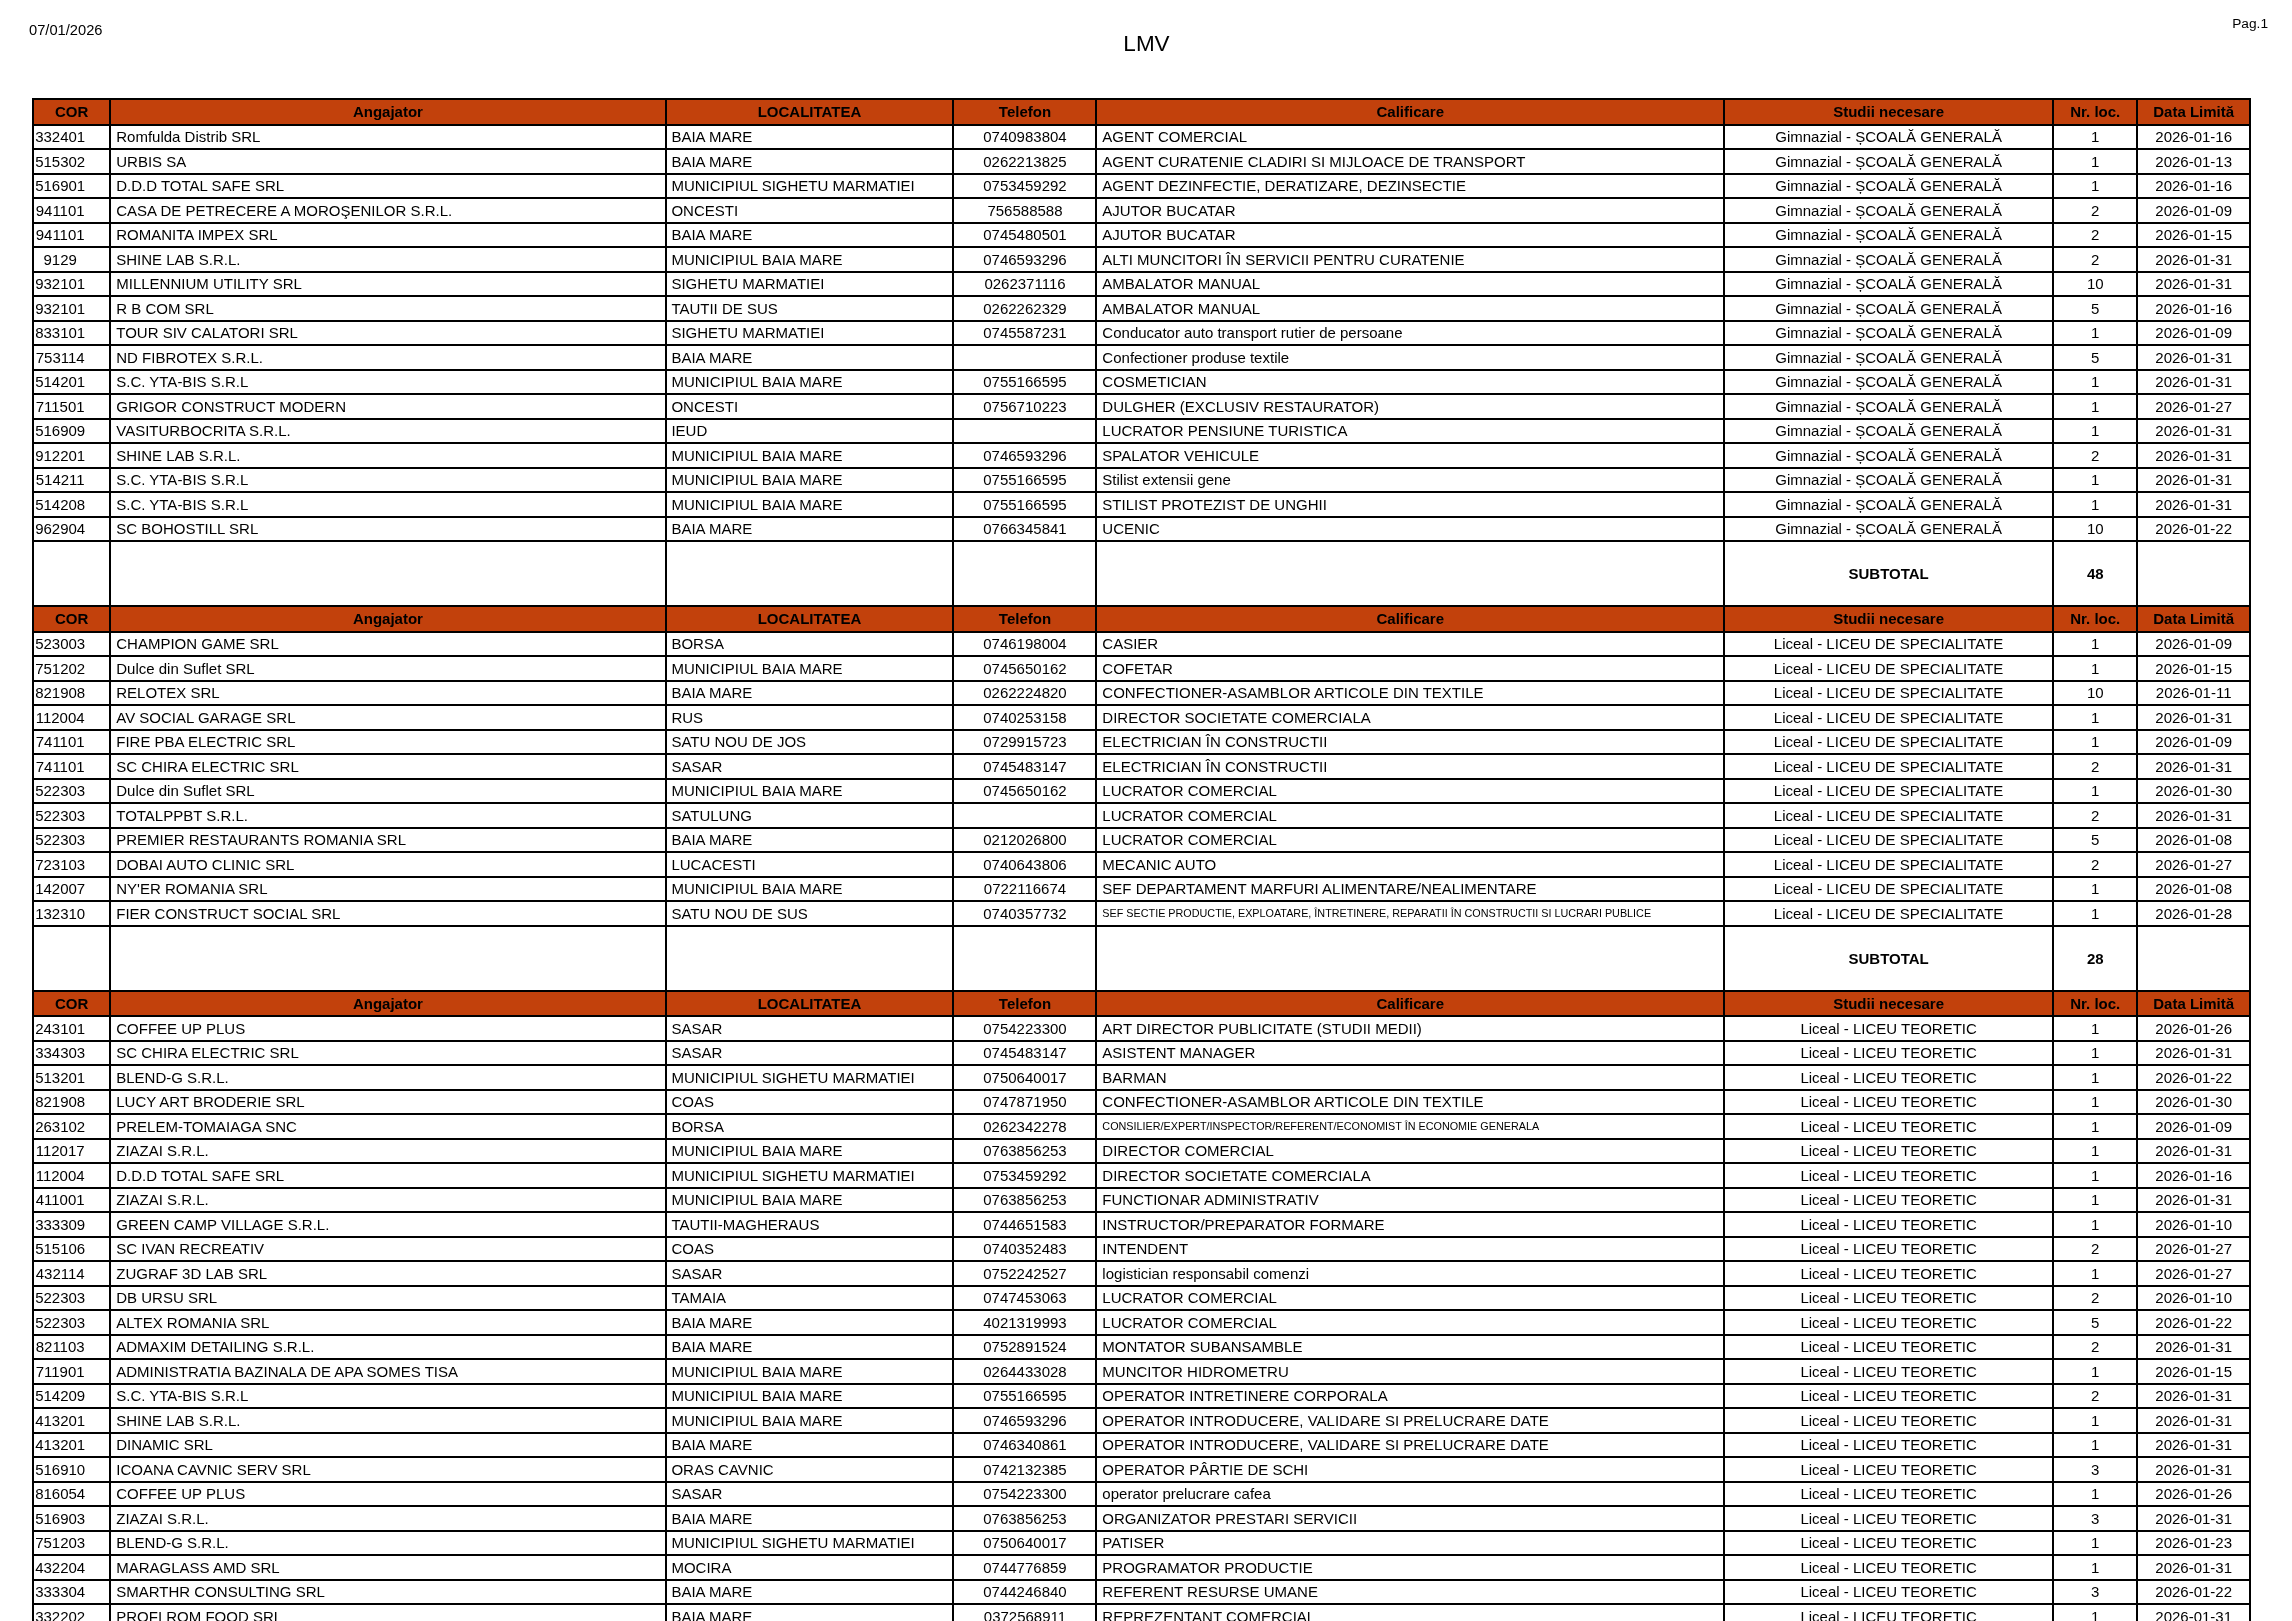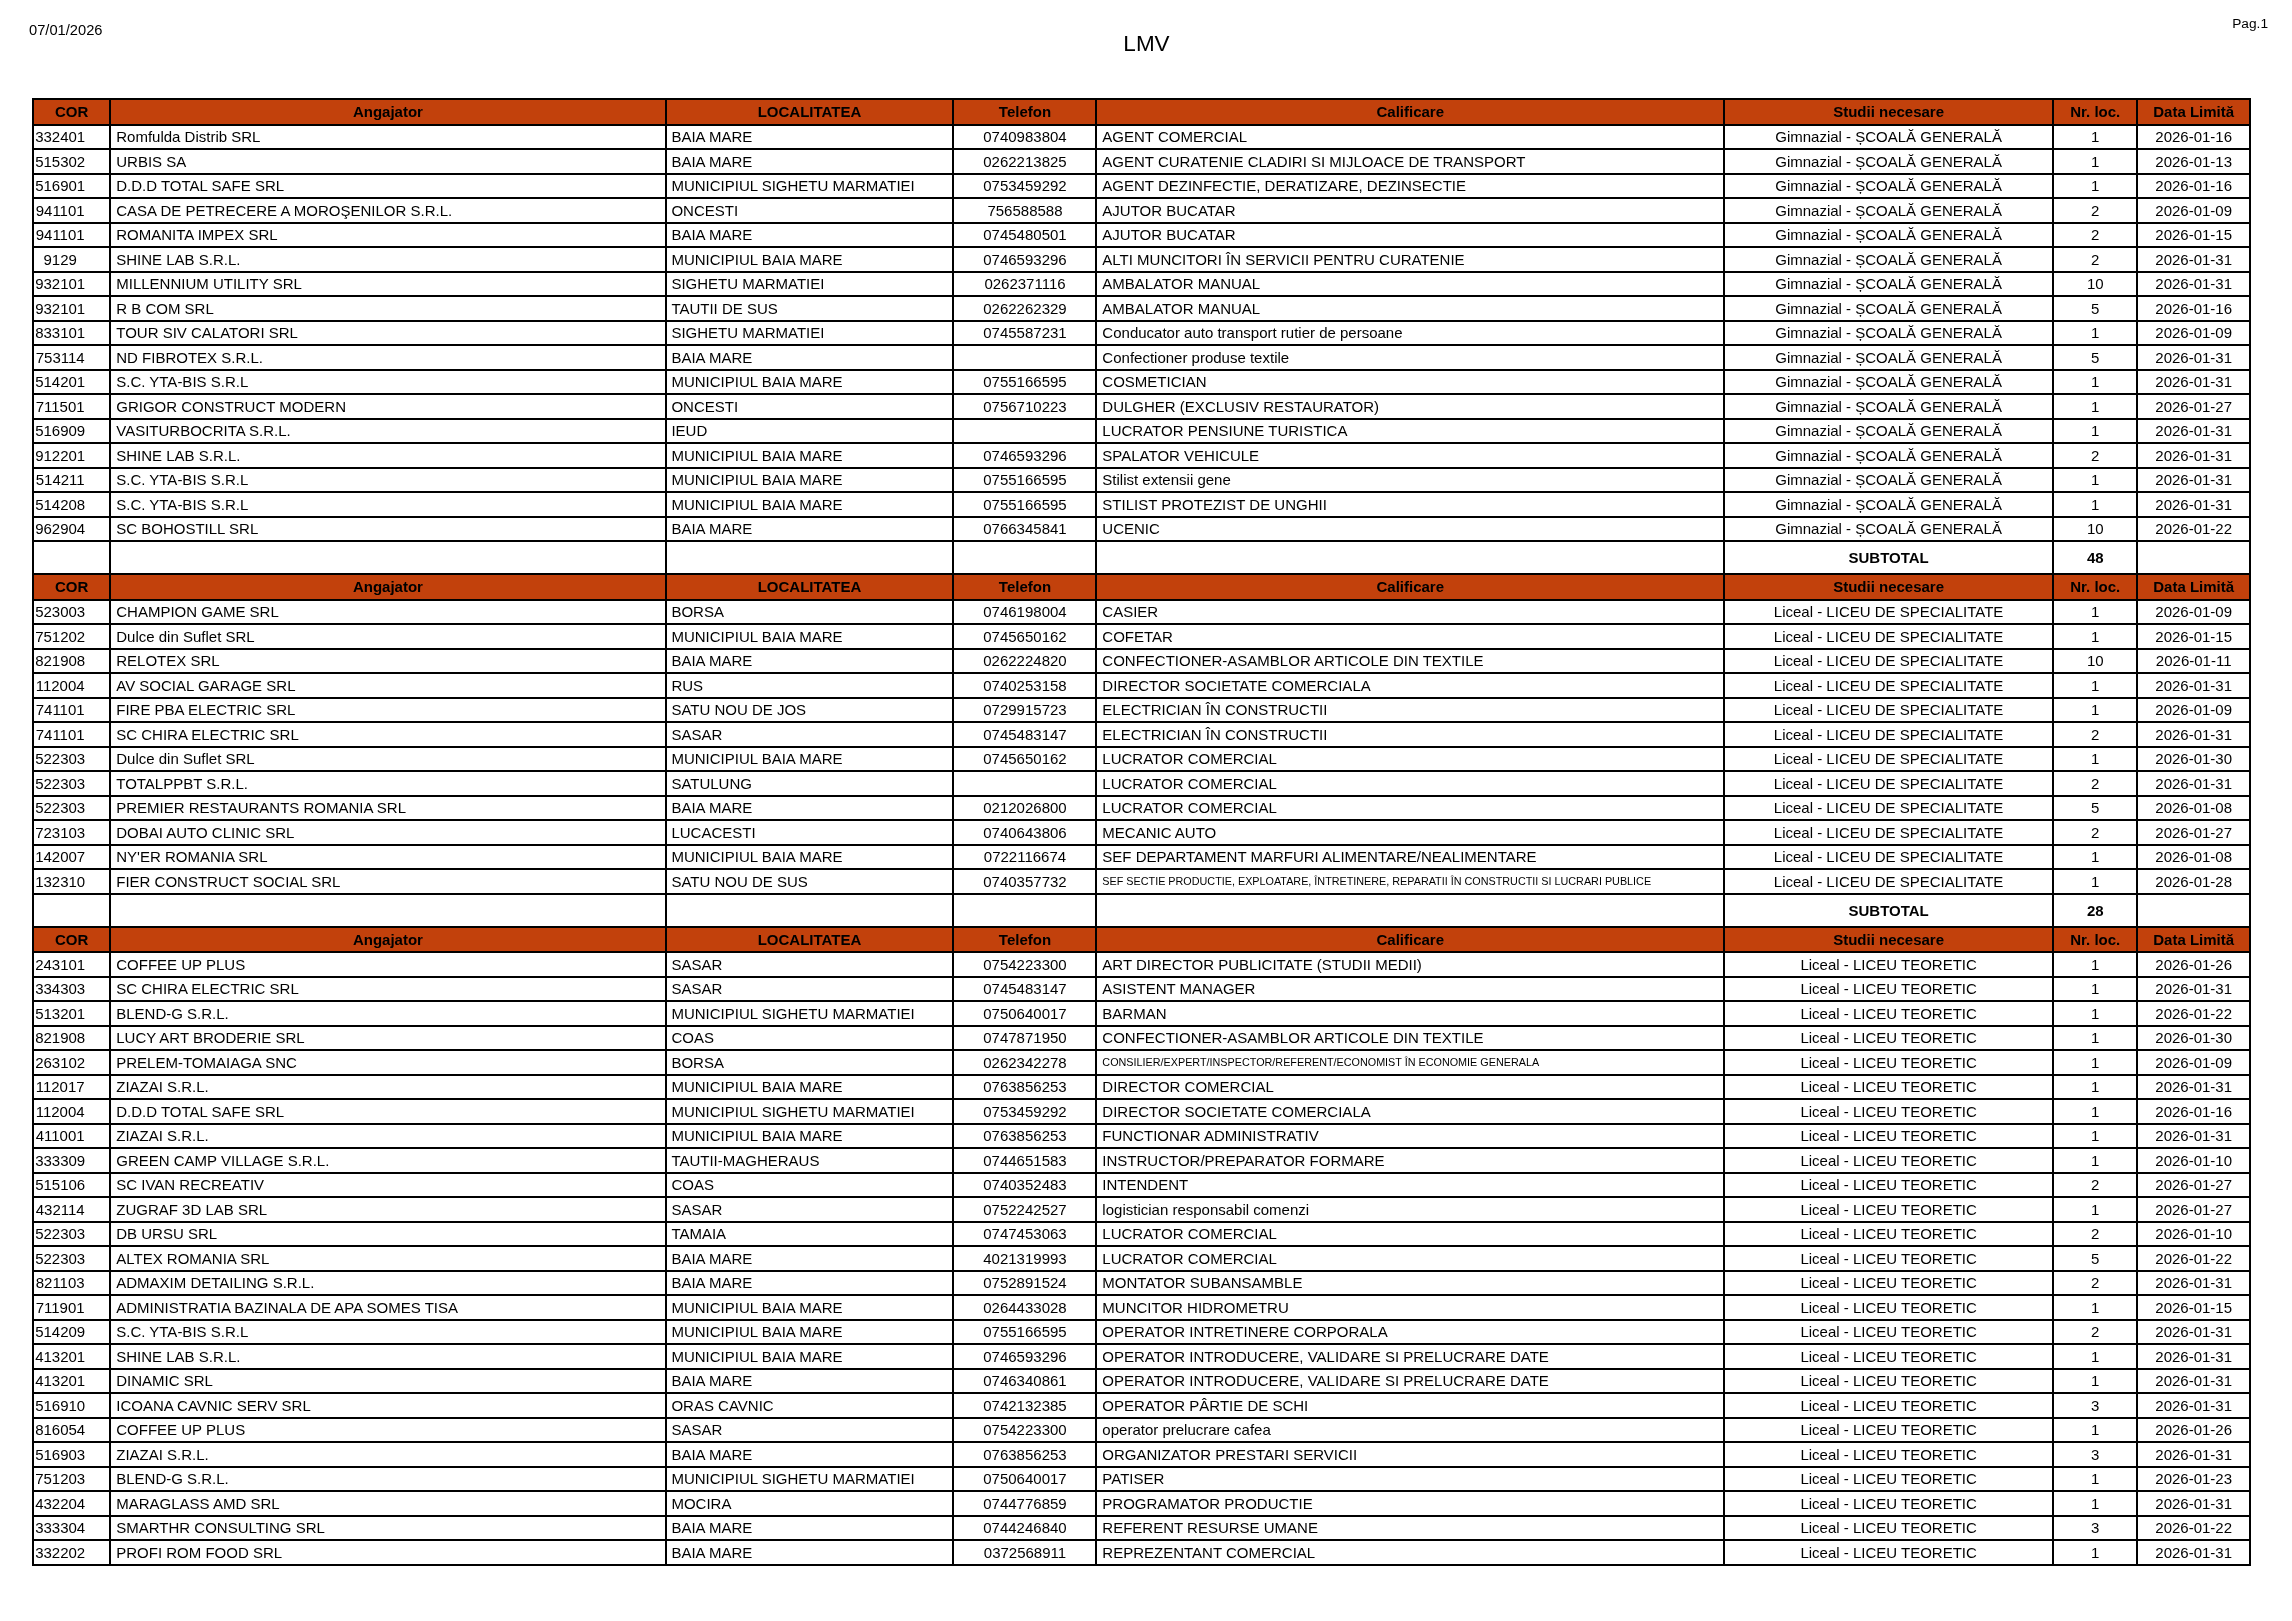--- a/index.html
+++ b/index.html
@@ -18,21 +18,21 @@
   th{
     background:#c2410c;font-weight:bold;font-size:15px;height:23.5px;
     text-align:center;padding:0 2px;
   }
   td{font-size:15px;height:22.5px}
   td.c0{text-align:center;padding-right:23px}
   td.c1,td.c2,td.c4{text-align:left;padding-left:4.9px}
   td.c3,td.c5,td.c6,td.c7{text-align:center}
   td.small{font-size:10.8px}
   tr.subtotal td{height:31px}
-  td.sub-label,td.sub-value{font-weight:bold;padding:0}
+  td.sub-label,td.sub-value{font-weight:bold;padding:16px}
 </style>
 </head>
 <body>
 
 <div class="page-date">07/01/2026</div>
 <div class="page-title">LMV</div>
 <div class="page-num">Pag.1</div>
 
 <table class="jobs">
   <colgroup>

